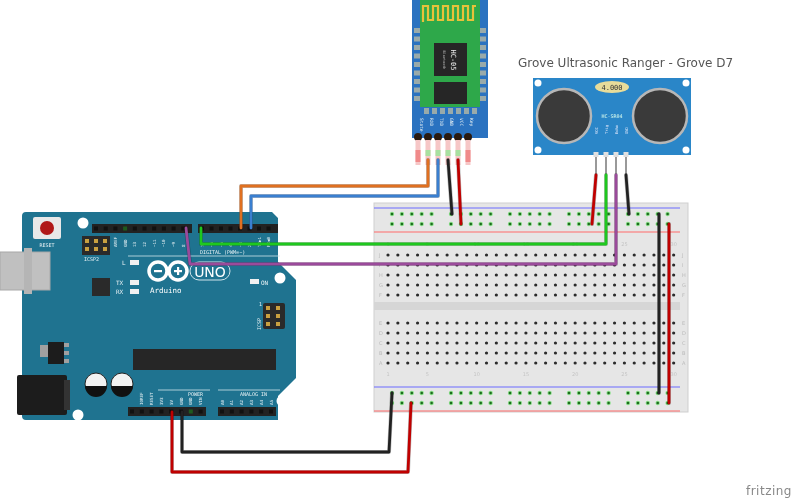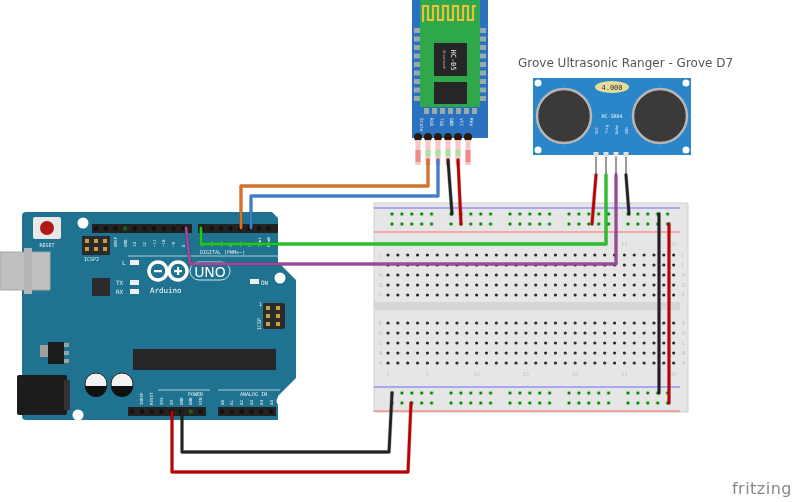--- a/index.html
+++ b/index.html
@@ -1,20 +1,20 @@
 <!DOCTYPE html>
 <html><head>
 <meta charset="utf-8">
 <style>
   html,body{margin:0;padding:0;background:#ffffff;}
   body{width:800px;height:502px;position:relative;overflow:hidden;font-family:"DejaVu Sans",sans-serif;}
   svg{position:absolute;left:0;top:0;}
   .mono{font-family:"DejaVu Sans Mono",monospace;}
   #ranger-title{position:absolute;left:518px;top:56px;font-size:12px;color:#555;font-family:"DejaVu Sans",sans-serif;}
-  #watermark{position:absolute;right:8px;bottom:4px;font-size:16px;color:#888;font-family:"DejaVu Sans",sans-serif;letter-spacing:0.5px;}
+  #watermark{position:absolute;right:8px;bottom:4px;font-size:12px;color:#888;font-family:"DejaVu Sans",sans-serif;letter-spacing:0.5px;}
 </style>
 </head>
 <body>
 
 <svg id="scene" width="800" height="502" viewBox="0 0 800 502">
 
   <g id="breadboard">
     <rect x="374" y="203" width="314" height="209" fill="#e6e6e6" stroke="#cfcfcf"></rect>
     <line x1="374" y1="208" x2="680" y2="208" stroke="#6b6bff" stroke-width="1"></line>
     <line x1="374" y1="232" x2="680" y2="232" stroke="#ff6b6b" stroke-width="1"></line>

